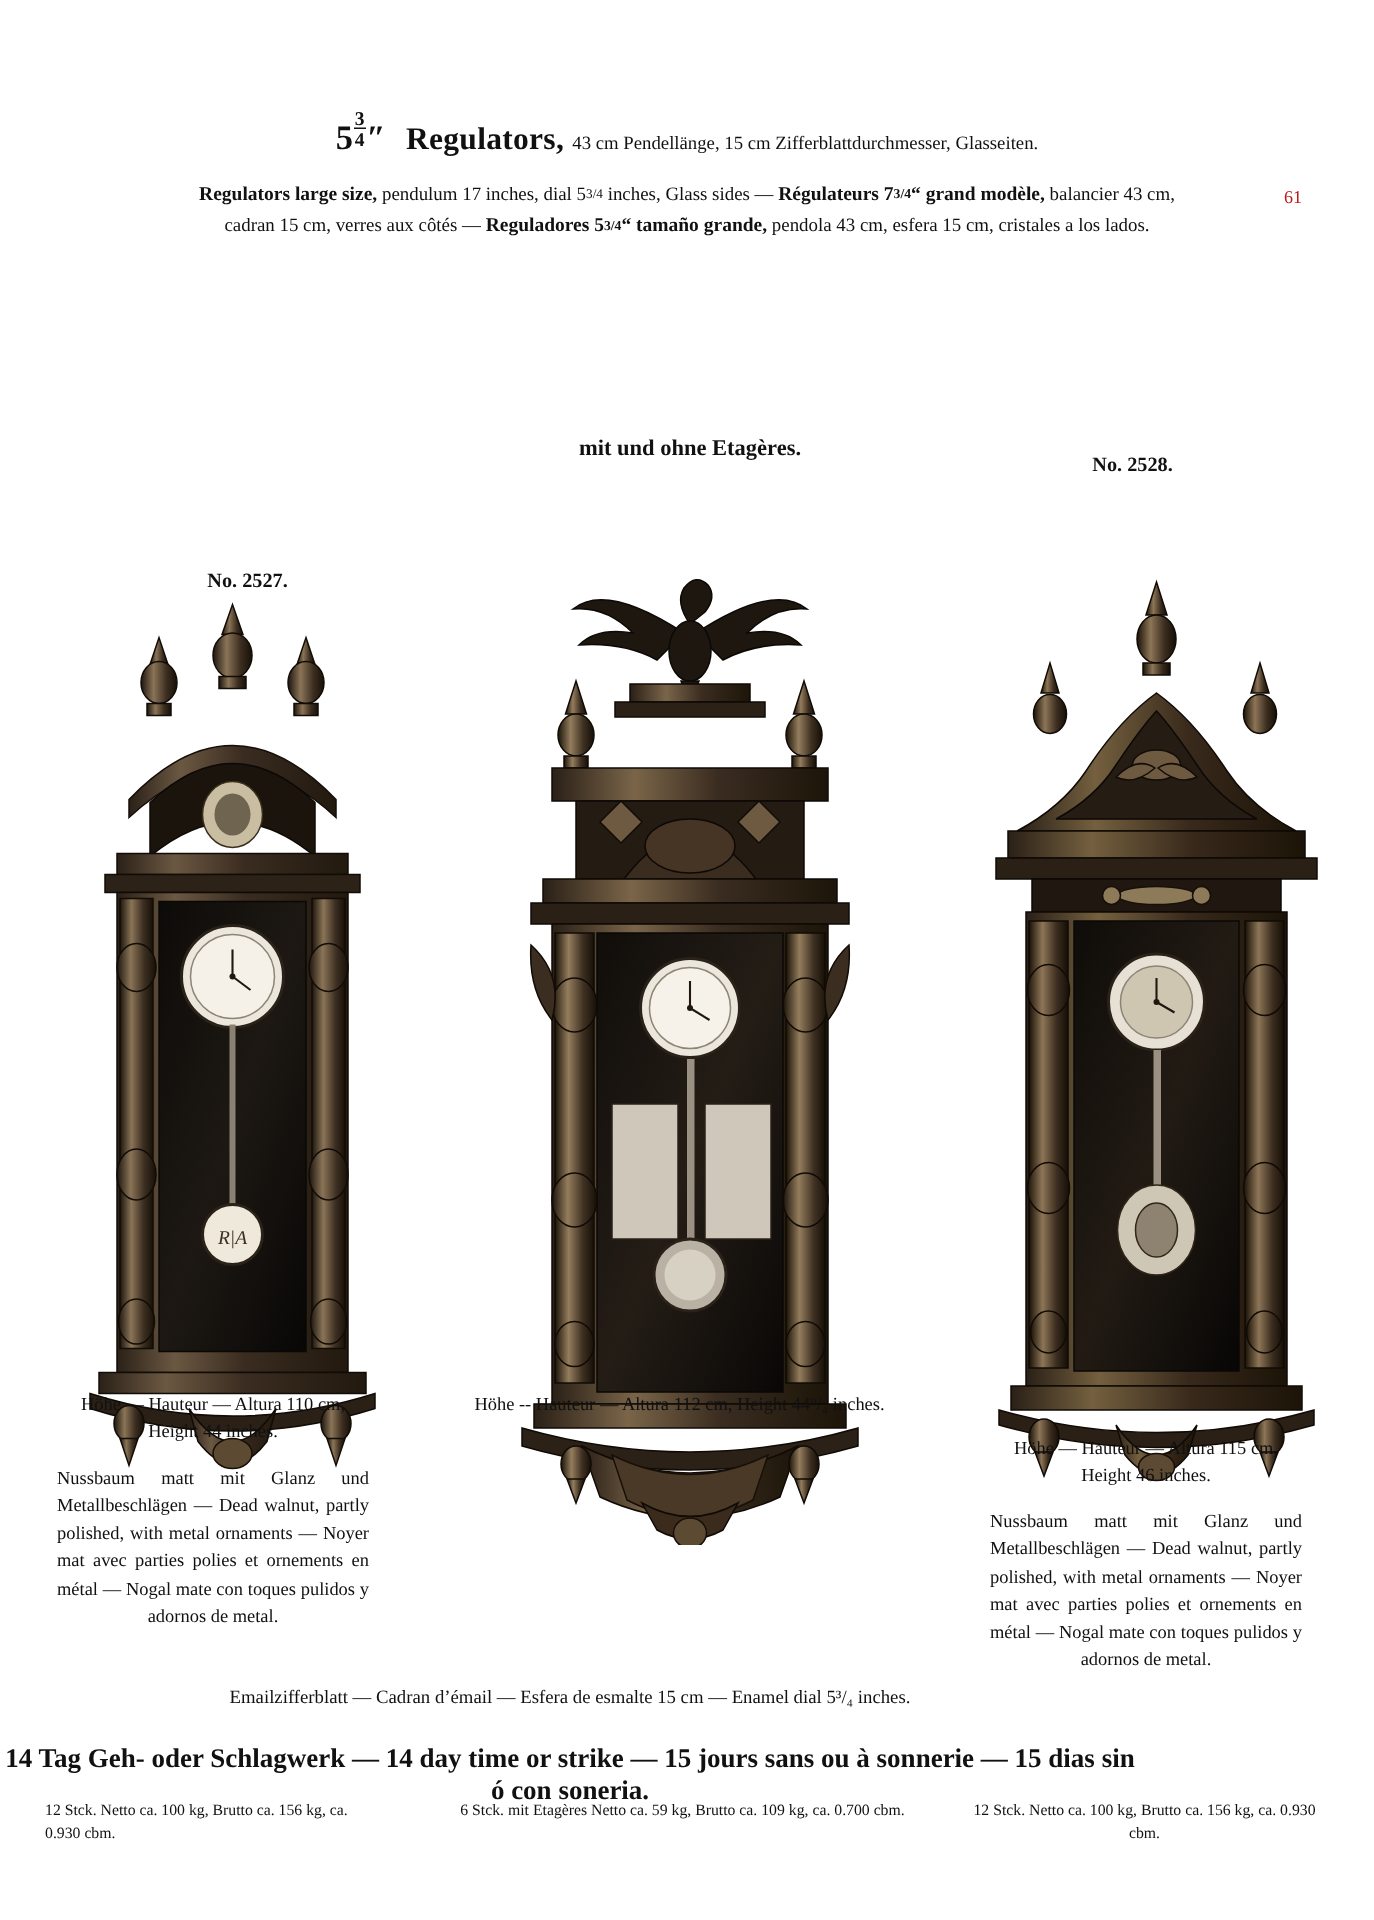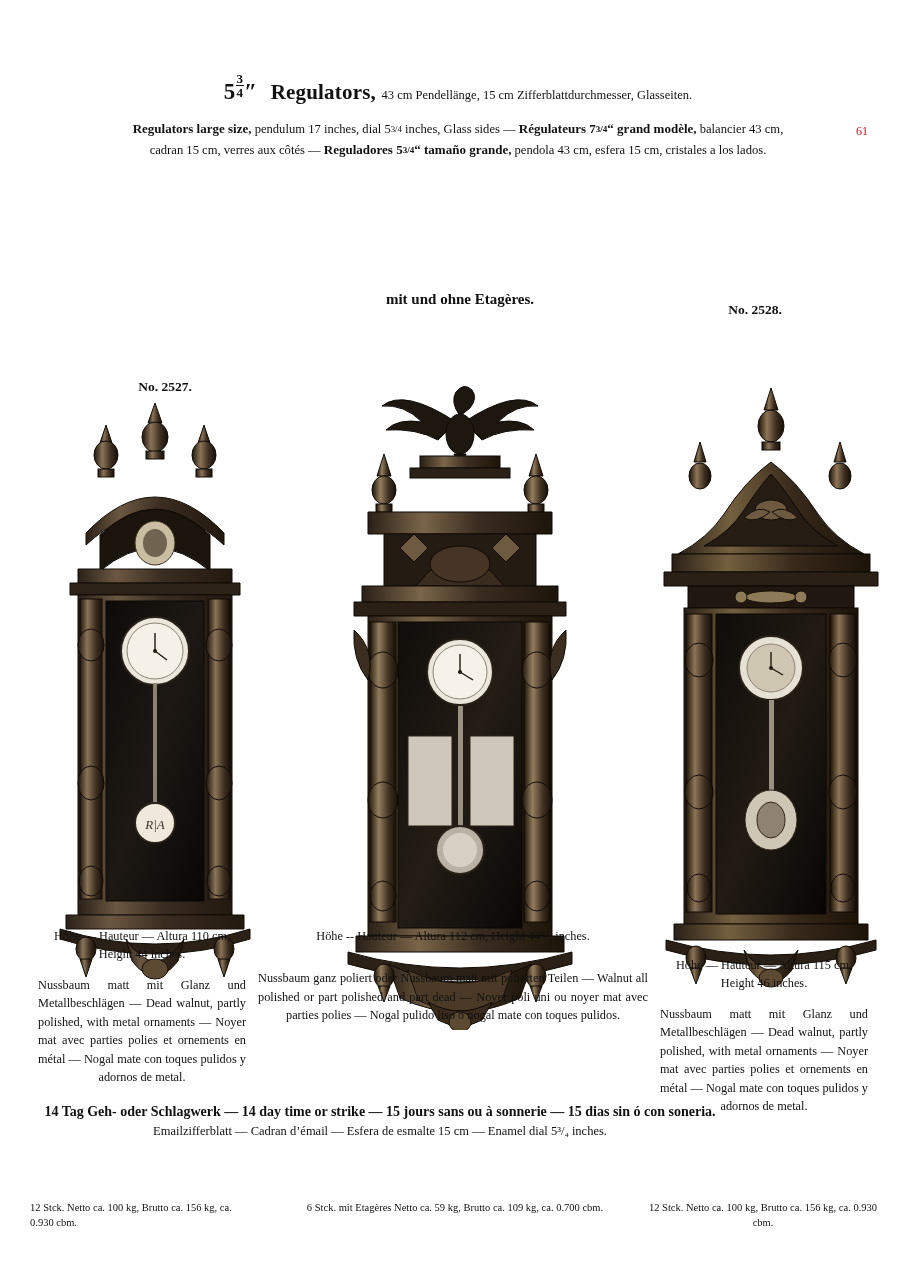--- a/index.html
+++ b/index.html
@@ -87,21 +87,21 @@
   .c-center { text-align: center; }
   .c-just { text-align: justify; text-align-last: center; }
   .gap { height: 12px; }
 
   .footer-lines {
     position: absolute;
     left: 0; width: 760px;
     text-align: center;
   }
   #foot-enamel { top: 1052px; font-size: 12.5px; }
-  #foot-movement { top: 1032px; font-size: 14px; font-weight: bold; }
+  #foot-movement { top: 1090px; font-size: 18px; font-weight: bold; }
 
   .packing { position: absolute; top: 1128px; left:0; width: 916px; font-size: 10.5px; line-height:1.45; }
   .packing .p { position: absolute; text-align: center; }
   #pack-left  { left: 30px;  width: 215px; text-align: left; }
   #pack-mid   { left: 270px; width: 370px; }
   #pack-right { left: 648px; width: 230px; }
 
   
   svg { display:block; }
 </style>
@@ -422,21 +422,20 @@
       <div class="c-center">Höhe — Hauteur — Altura 110 cm,</div>
       <div class="c-center">Height 44 inches.</div>
       <div class="gap"></div>
       <div class="c-just">Nussbaum matt mit Glanz und Metallbeschlägen — Dead walnut, partly polished, with metal ornaments — Noyer mat avec parties polies et ornements en métal — Nogal mate con toques pulidos y adornos de metal.</div>
     </div>
 
     <div class="col mid">
       <div class="c-center">Höhe -- Hauteur — Altura 112 cm, Height 44⁹/₄ inches.</div>
       <div class="gap"></div>
       <div class="gap"></div>
-      <div class="c-just">Nussbaum ganz poliert oder Nussbaum matt mit polierten Teilen — Walnut all polished or part polished and part dead — Noyer poli uni ou noyer mat avec parties polies — Nogal pulido liso ó nogal mate con toques pulidos.</div>
     </div>
 
     <div class="col right">
       <div class="c-center">Höhe — Hauteur — Altura 115 cm,</div>
       <div class="c-center">Height 46 inches.</div>
       <div class="gap"></div>
       <div class="c-just">Nussbaum matt mit Glanz und Metallbeschlägen — Dead walnut, partly polished, with metal ornaments — Noyer mat avec parties polies et ornements en métal — Nogal mate con toques pulidos y adornos de metal.</div>
     </div>
   </div>
 

